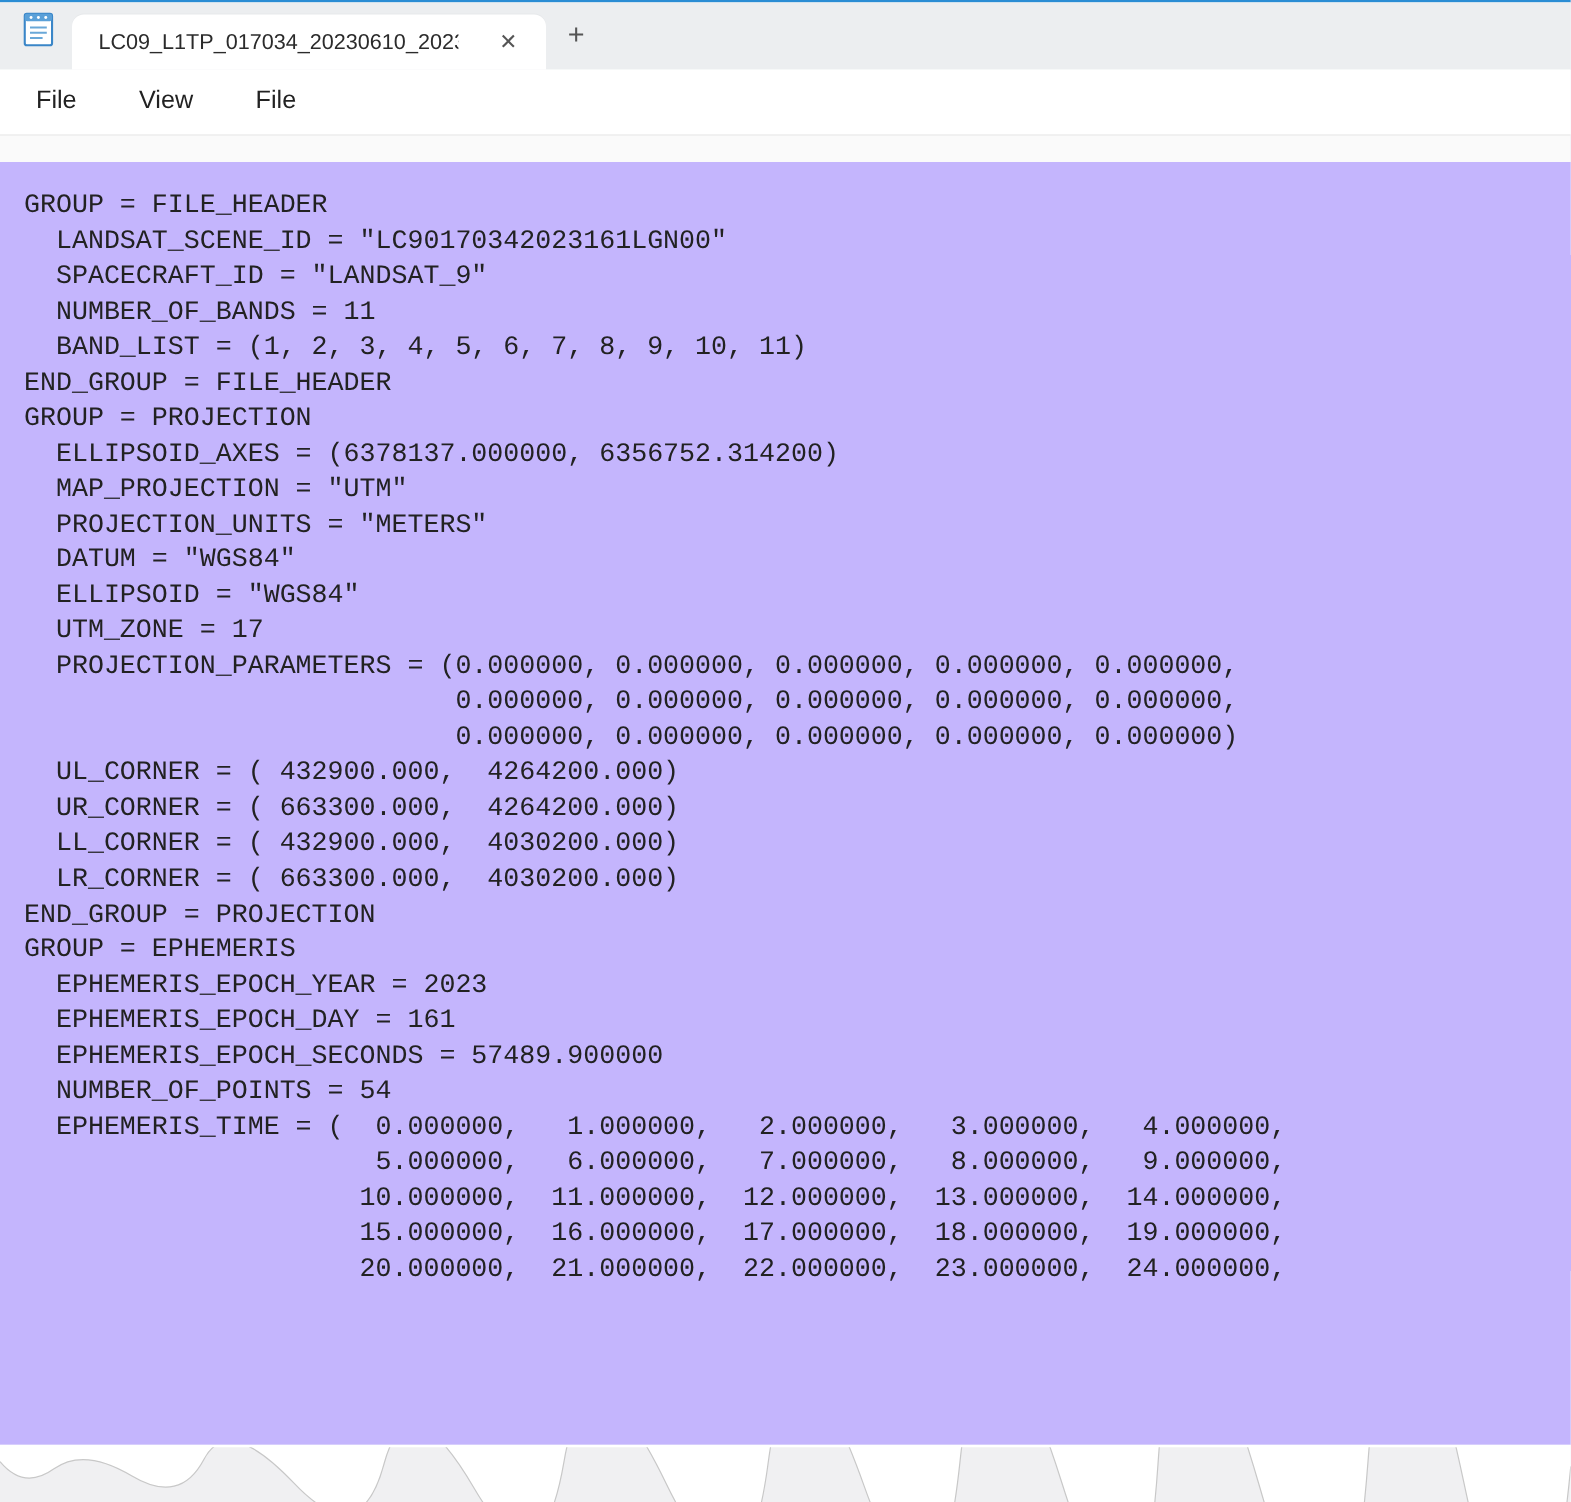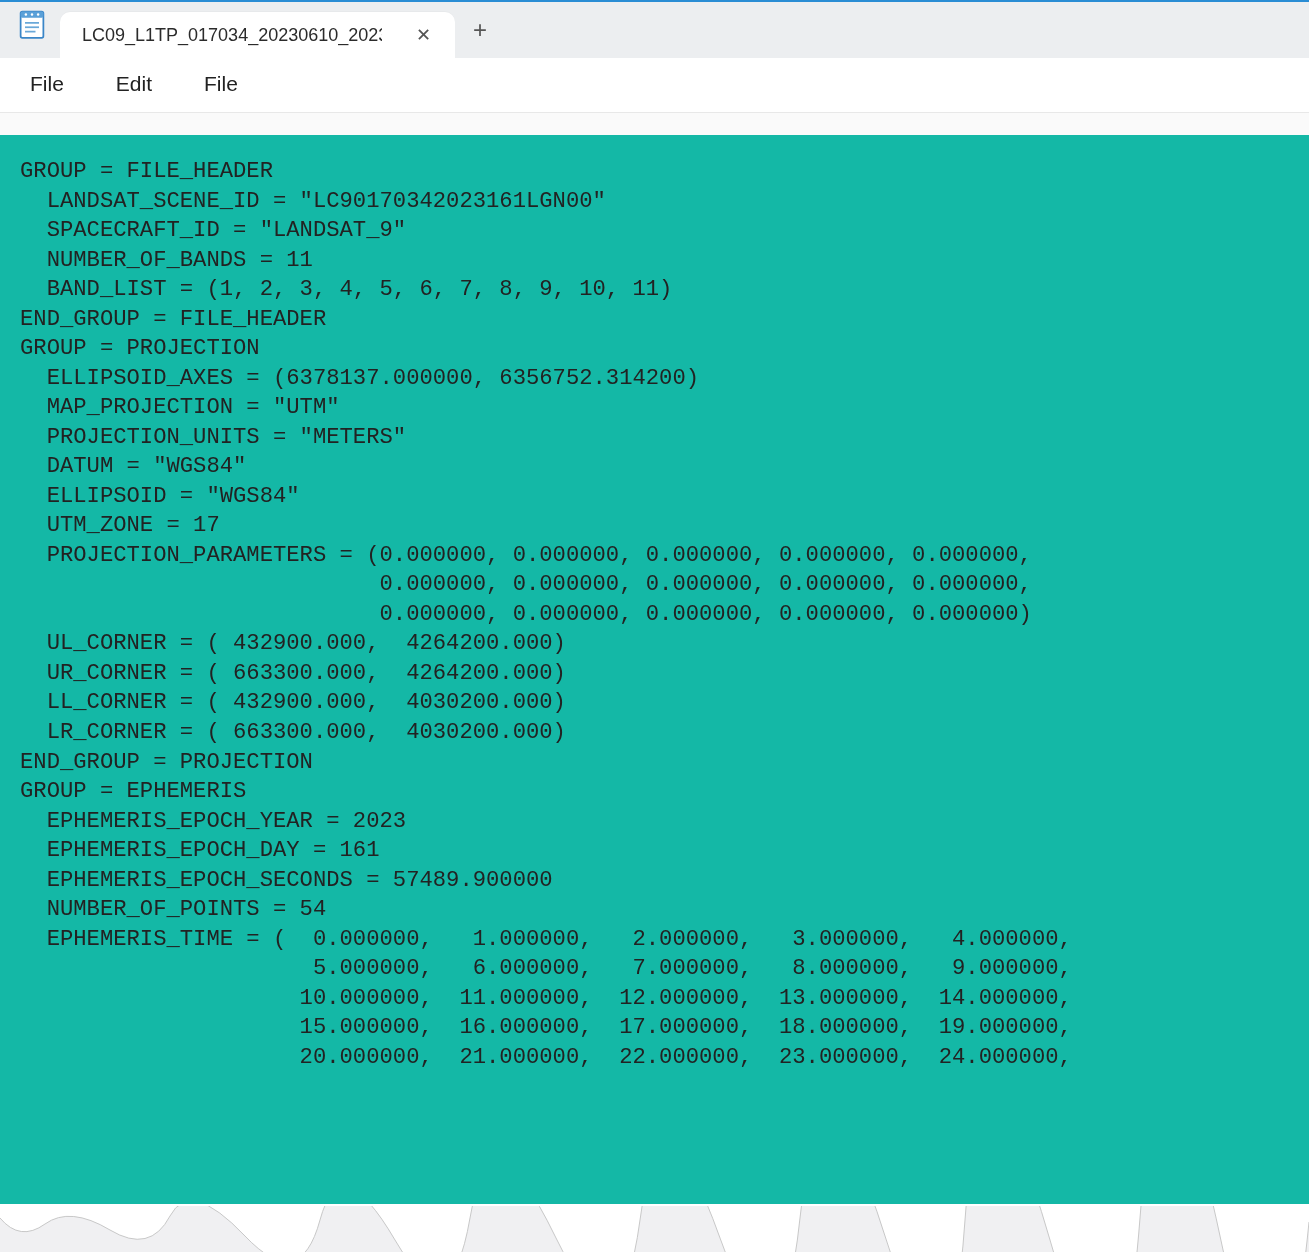--- a/index.html
+++ b/index.html
@@ -61,21 +61,21 @@
   }
   .menu-item {
     font-size: 21px;
     padding: 8px 22px;
     border-radius: 6px;
     color: #222;
     cursor: pointer;
   }
   .editor {
     flex: 1;
-    background: #14b8a6;
+    background: #c4b5fd;
     padding: 22px 20px;
     font-family: Consolas, "Courier New", monospace;
     font-size: 22.2px;
     line-height: 1.33;
     color: #222;
     white-space: pre;
     overflow: hidden;
   }
   
   .torn {
@@ -106,21 +106,21 @@
     </div>
     <div class="tab">
       <span class="tab-title">LC09_L1TP_017034_20230610_2023(</span>
       <span class="tab-close">✕</span>
     </div>
     <div class="new-tab">+</div>
   </div>
 
   <div class="menubar">
     <div class="menu-item">File</div>
-    <div class="menu-item">Edit</div>
+    <div class="menu-item">View</div>
     <div class="menu-item">File</div>
   </div>
 
   <pre class="editor" id="editor">GROUP = FILE_HEADER
   LANDSAT_SCENE_ID = "LC90170342023161LGN00"
   SPACECRAFT_ID = "LANDSAT_9"
   NUMBER_OF_BANDS = 11
   BAND_LIST = (1, 2, 3, 4, 5, 6, 7, 8, 9, 10, 11)
 END_GROUP = FILE_HEADER
 GROUP = PROJECTION

